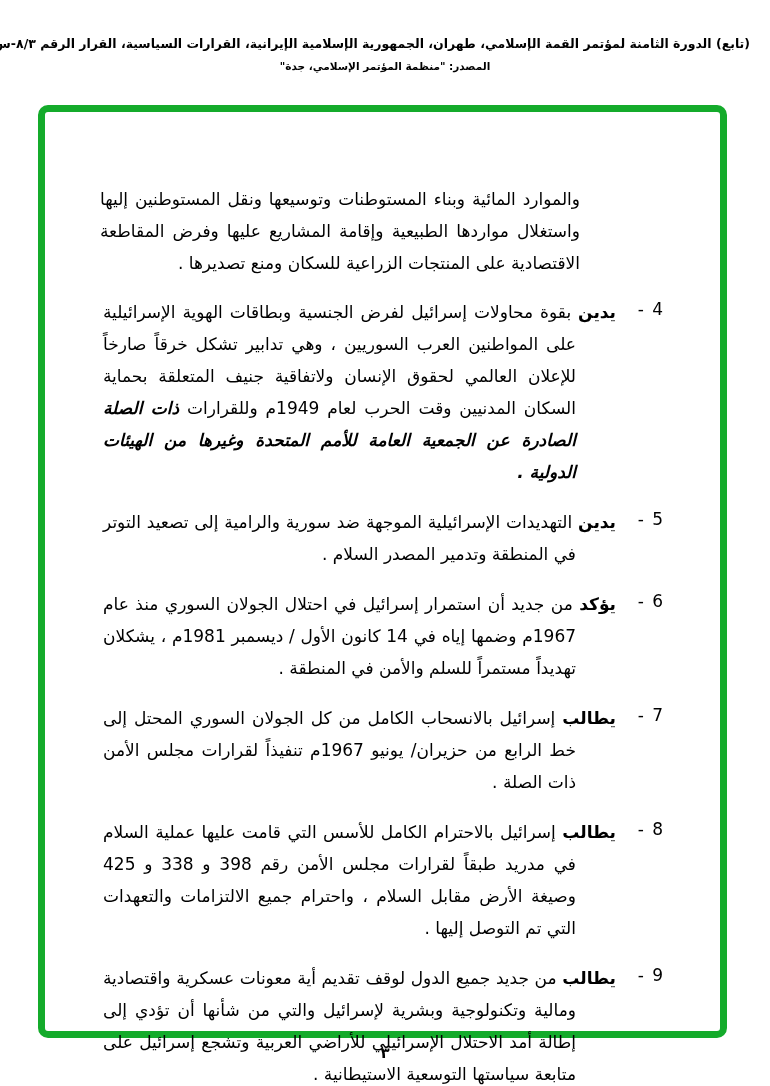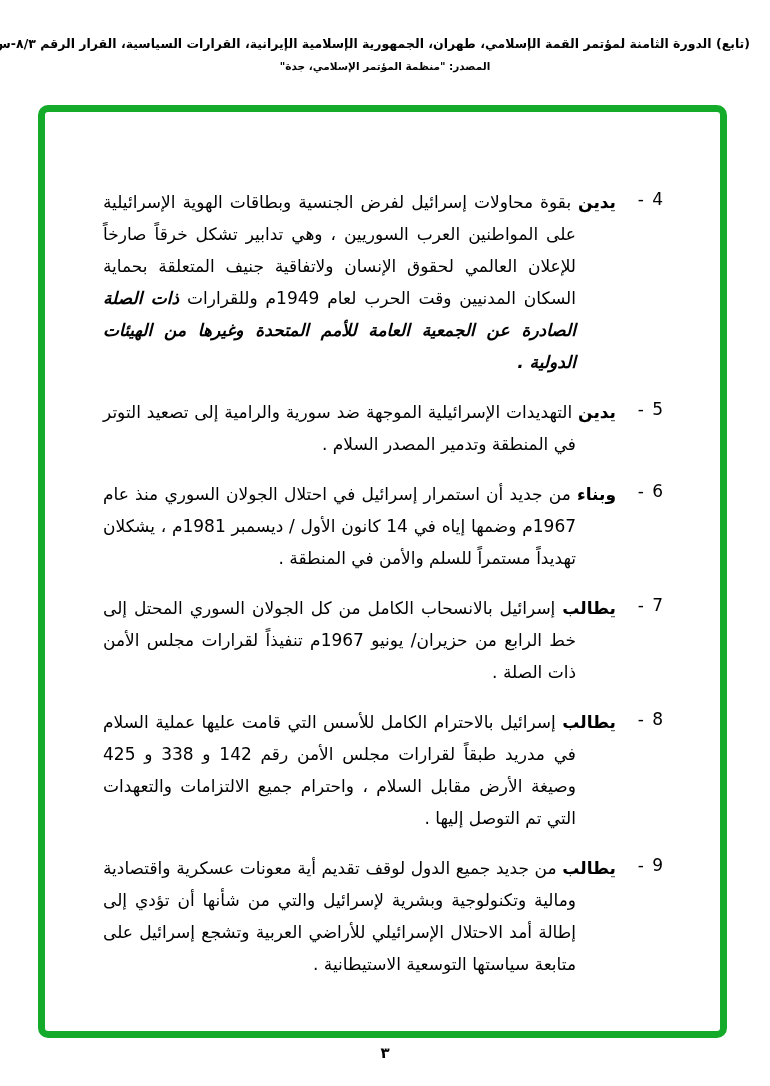--- a/index.html
+++ b/index.html
@@ -100,44 +100,45 @@
 
   <div class="header">
     <div class="header-line1">(تابع) الدورة الثامنة لمؤتمر القمة الإسلامي، طهران، الجمهورية الإسلامية الإيرانية، القرارات السياسية، القرار الرقم ٨/٣-س(ق.إ)</div>
     <div class="header-line2">المصدر:  "منظمة المؤتمر الإسلامي، جدة"</div>
   </div>
 
   <div class="frame" style="border-color: rgb(20, 171, 43);"></div>
 
   <div class="content">
 
+    <p class="intro">والموارد المائية وبناء المستوطنات وتوسيعها  ونقل المستوطنين إليها واستغلال مواردها الطبيعية وإقامة المشاريع عليها وفرض المقاطعة الاقتصادية على المنتجات الزراعية للسكان ومنع تصديرها .</p>
 
     <div class="item">
       <div class="item-marker">4 -</div>
       <p class="item-text"><span class="lead">يدين</span><span> بقوة محاولات إسرائيل لفرض الجنسية وبطاقات الهوية الإسرائيلية على المواطنين العرب السوريين ، وهي تدابير تشكل خرقاً صارخاً للإعلان العالمي لحقوق الإنسان ولاتفاقية جنيف المتعلقة بحماية السكان المدنيين وقت الحرب لعام 1949م وللقرارات </span><span class="tail-italic">ذات الصلة الصادرة عن الجمعية العامة للأمم المتحدة وغيرها من الهيئات الدولية .</span></p>
     </div>
 
     <div class="item">
       <div class="item-marker">5 -</div>
       <p class="item-text"><span class="lead">يدين</span><span> التهديدات الإسرائيلية الموجهة ضد سورية والرامية إلى تصعيد التوتر في المنطقة وتدمير المصدر السلام .</span><span class="tail-italic"></span></p>
     </div>
 
     <div class="item">
       <div class="item-marker">6 -</div>
-      <p class="item-text"><span class="lead">وبناء</span><span> من جديد أن استمرار إسرائيل في احتلال الجولان السوري منذ عام 1967م وضمها إياه في 14 كانون الأول / ديسمبر 1981م ، يشكلان تهديداً مستمراً للسلم والأمن في المنطقة .</span><span class="tail-italic"></span></p>
+      <p class="item-text"><span class="lead">يؤكد</span><span> من جديد أن استمرار إسرائيل في احتلال الجولان السوري منذ عام 1967م وضمها إياه في 14 كانون الأول / ديسمبر 1981م ، يشكلان تهديداً مستمراً للسلم والأمن في المنطقة .</span><span class="tail-italic"></span></p>
     </div>
 
     <div class="item">
       <div class="item-marker">7 -</div>
       <p class="item-text"><span class="lead">يطالب</span><span> إسرائيل بالانسحاب الكامل من كل الجولان السوري المحتل إلى خط الرابع من حزيران/ يونيو 1967م تنفيذاً لقرارات مجلس الأمن ذات الصلة .</span><span class="tail-italic"></span></p>
     </div>
 
     <div class="item">
       <div class="item-marker">8 -</div>
-      <p class="item-text"><span class="lead">يطالب</span><span> إسرائيل بالاحترام الكامل للأسس التي قامت عليها عملية السلام في مدريد طبقاً لقرارات مجلس الأمن رقم 142 و 338 و 425 وصيغة الأرض مقابل السلام ، واحترام جميع الالتزامات والتعهدات التي تم التوصل إليها .</span><span class="tail-italic"></span></p>
+      <p class="item-text"><span class="lead">يطالب</span><span> إسرائيل بالاحترام الكامل للأسس التي قامت عليها عملية السلام في مدريد طبقاً لقرارات مجلس الأمن رقم 398 و 338 و 425 وصيغة الأرض مقابل السلام ، واحترام جميع الالتزامات والتعهدات التي تم التوصل إليها .</span><span class="tail-italic"></span></p>
     </div>
 
     <div class="item">
       <div class="item-marker">9 -</div>
       <p class="item-text"><span class="lead">يطالب</span><span> من جديد جميع الدول لوقف تقديم أية معونات عسكرية واقتصادية ومالية وتكنولوجية وبشرية لإسرائيل والتي من شأنها أن تؤدي إلى إطالة أمد الاحتلال الإسرائيلي للأراضي العربية وتشجع إسرائيل على متابعة سياستها التوسعية الاستيطانية .</span><span class="tail-italic"></span></p>
     </div>
 
   </div>
 
   <div class="page-number">٣</div>

